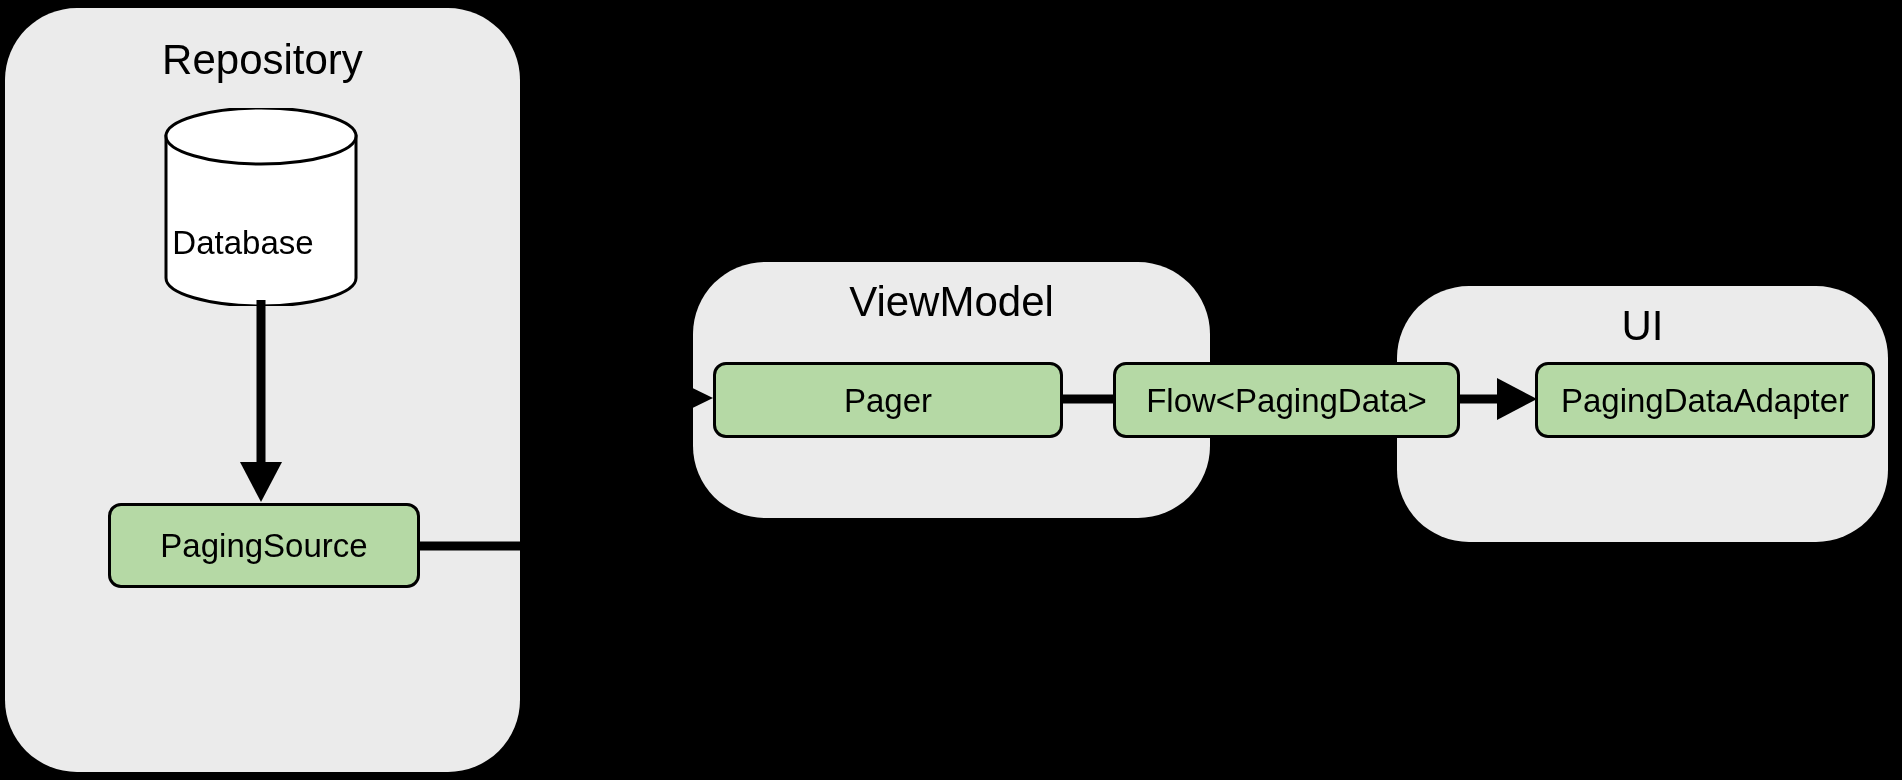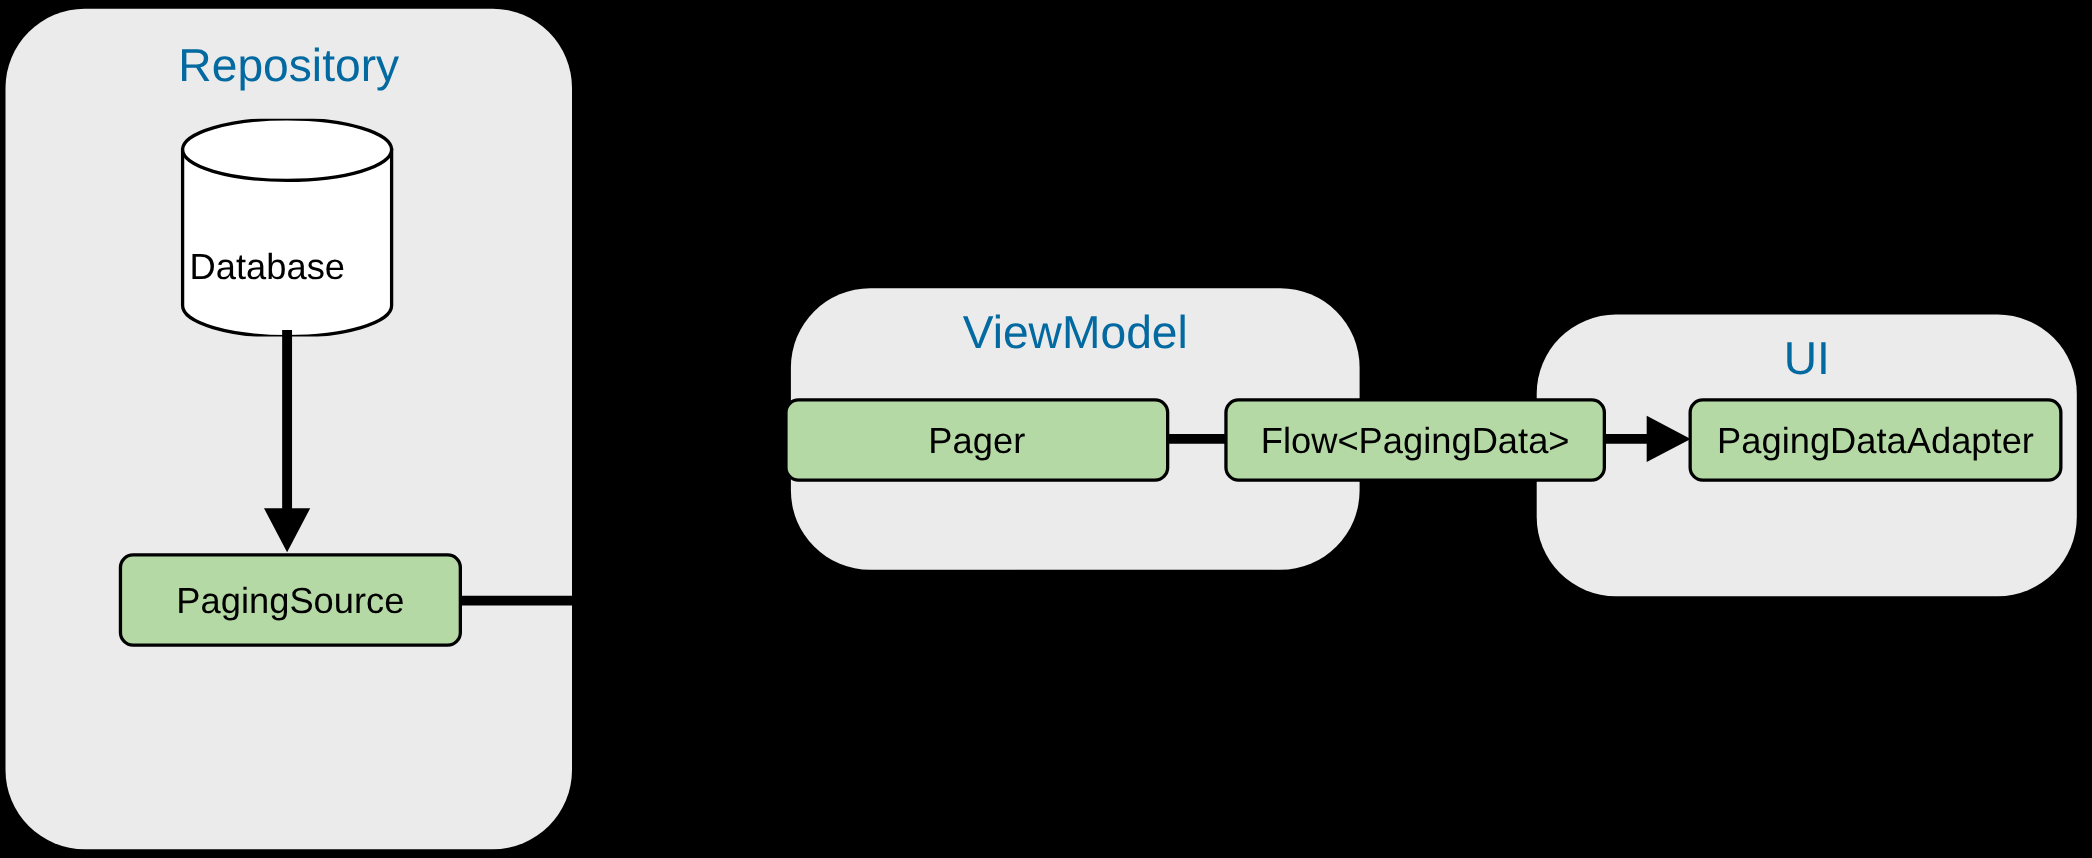--- a/index.html
+++ b/index.html
@@ -18,21 +18,21 @@
   .container-group {
     position: absolute;
     background: #ebebeb;
     border-radius: 72px;
   }
   .group-title {
     position: absolute;
     left: 0;
     right: 0;
     text-align: center;
-    color: #0369a1;
+    color: #000000;
     font-family: "Liberation Sans", sans-serif;
     font-weight: 400;
     white-space: nowrap;
   }
   .node-box {
     position: absolute;
     background: #b5d9a5;
     border: 3px solid #000000;
     border-radius: 13px;
     box-sizing: border-box;
@@ -77,21 +77,21 @@
 </style>
 </head>
 <body>
 
 <div id="canvas">
 
   <div class="container-group" style="left:5px; top:8px; width:515px; height:764px;">
     <div class="group-title" style="top:28px; font-size:42px;">Repository</div>
   </div>
 
-  <div class="container-group" style="left:693px; top:262px; width:517px; height:256px;margin-left:26px;">
+  <div class="container-group" style="left:693px; top:262px; width:517px; height:256px;">
     <div class="group-title" style="top:16px; font-size:42px;">ViewModel</div>
   </div>
 
   <div class="container-group" style="left:1397px; top:262px; width:491px; height:256px;margin-top:24px;">
     <div class="group-title" style="top:16px; font-size:42px;">UI</div>
   </div>
 
   <svg class="db-cylinder" style="left:163px; top:108px; width:196px; height:198px;" viewBox="0 0 196 198">
     <path d="M 3 28 L 3 170 A 95 28 0 0 0 193 170 L 193 28 Z" fill="#ffffff" stroke="#000000" stroke-width="3"></path>
     <ellipse cx="98" cy="28" rx="95" ry="28" fill="#ffffff" stroke="#000000" stroke-width="3"></ellipse>

